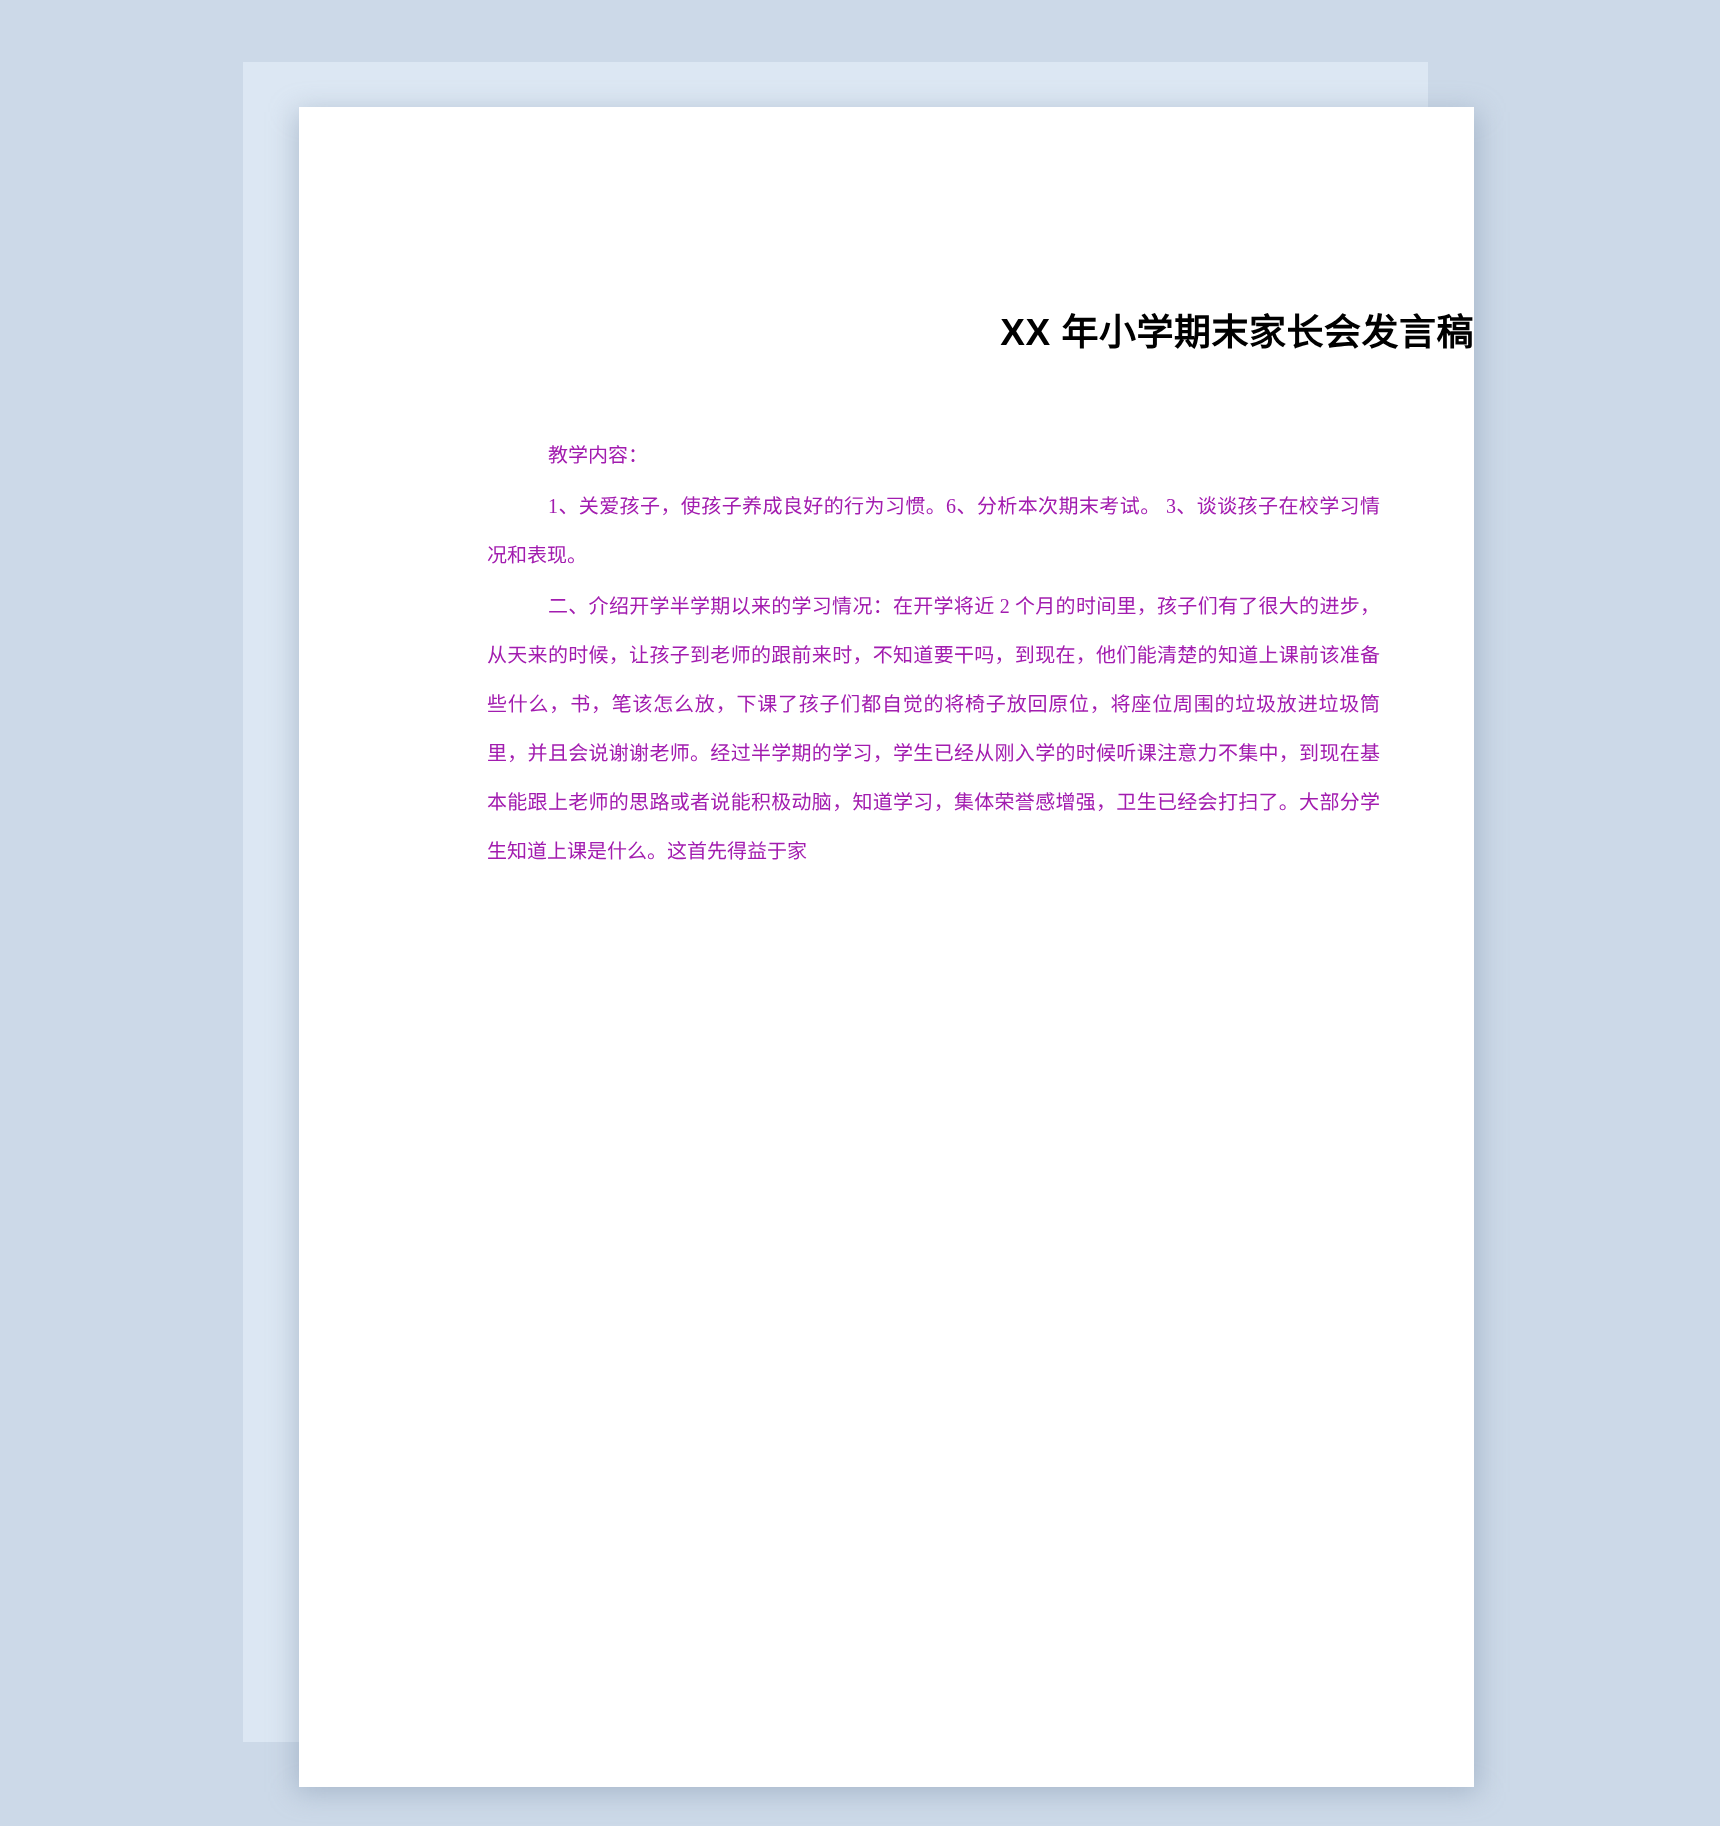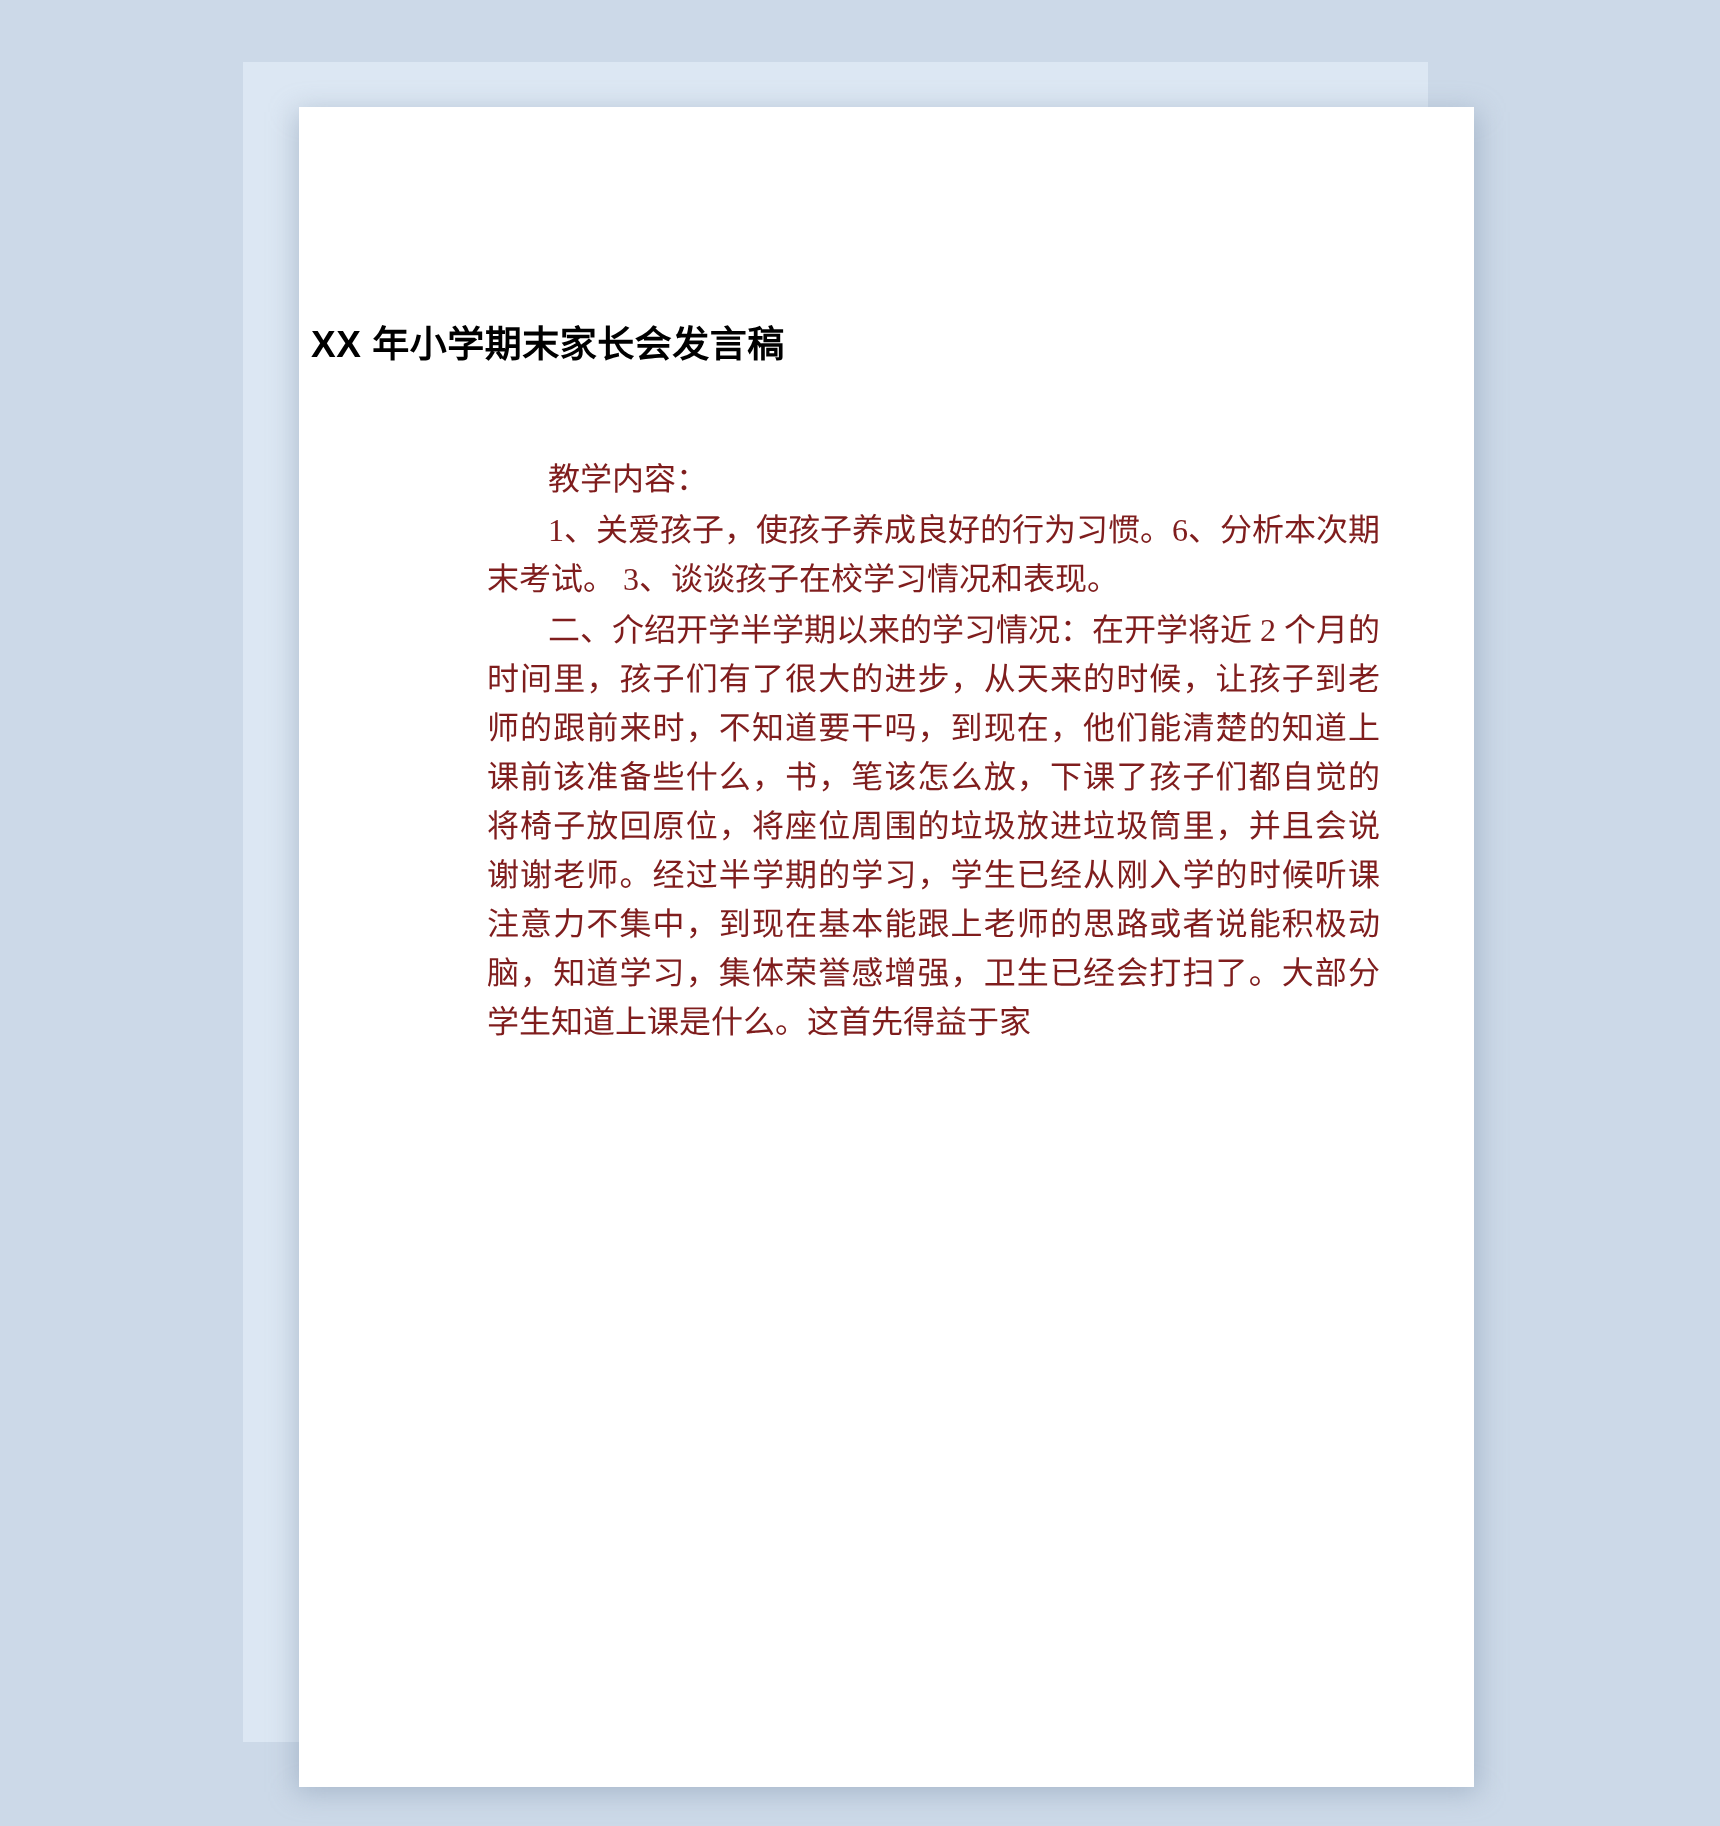--- a/index.html
+++ b/index.html
@@ -41,39 +41,39 @@
     position: absolute;
     left: 299px;
     top: 107px;
     width: 1175px;
     height: 1680px;
     background: #ffffff;
     box-sizing: border-box;
     padding: 0;
   }
   .doc-title {
-    margin: 12px;
+    margin: 0;
     padding-top: 195px;
-    text-align: left;
+    text-align: right;
     font-size: 37px;
     font-weight: bold;
     letter-spacing: 0.5px;
     color: #000;
     font-family: "Liberation Sans", "DejaVu Sans", sans-serif;
   }
   .body-block {
     margin: 0;
     padding: 0 94px 0 188px;
     padding-top: 75px;
   }
   .para {
     margin: 0 0 2px 0;
-    font-size: 32px;
+    font-size: 20px;
     line-height: 49px;
-    color: #7f1d1d;
+    color: #a21caf;
     text-align: justify;
     text-indent: 61px;
     font-family: "Liberation Serif", "DejaVu Serif", serif;
   }
 </style>
 </head>
 <body>
 
 <div class="stage">
 

